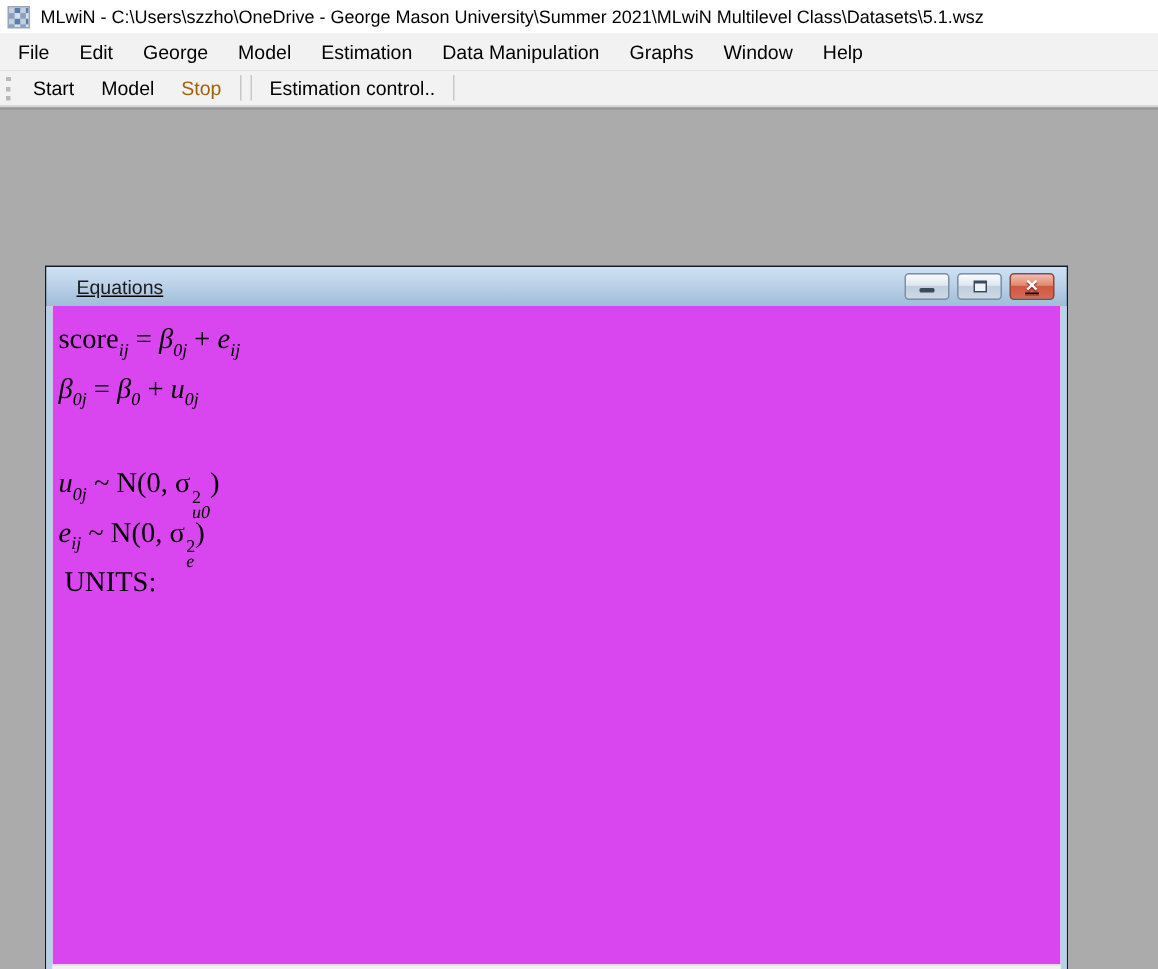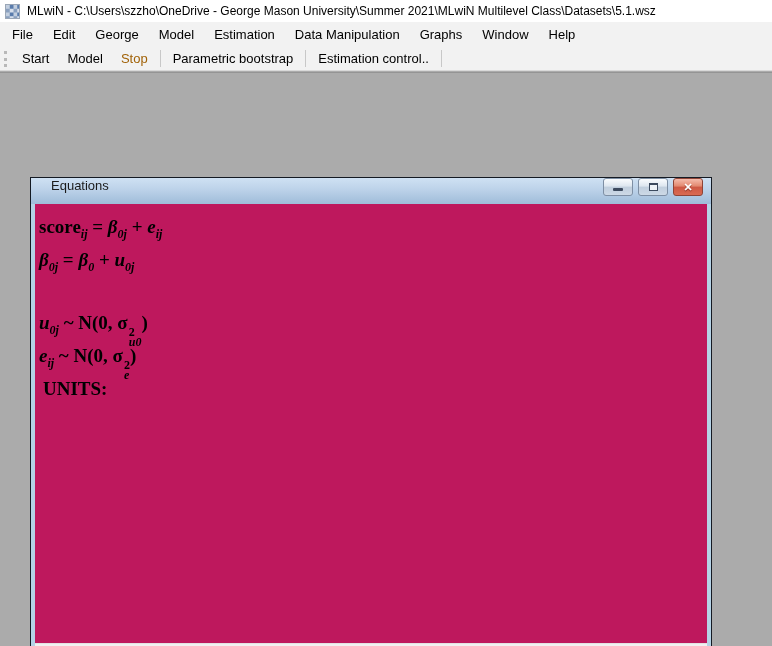--- a/index.html
+++ b/index.html
@@ -26,36 +26,36 @@
   .tb-sep { width:1px; height:17px; background:#c8c8c8; margin:0 3px; }
 
   
   .mdi { position:absolute; left:0; right:0; top:72px; bottom:0; background:#ababab; border-top:1px solid #949494; }
 
   
   .eqwin { position:absolute; left:30px; top:104px; width:682px; height:497px;
     border:1px solid #141a23; display:flex; flex-direction:column; background:#b5d2e6; }
   .eq-titlebar { height:26px; flex:0 0 26px;
     background:linear-gradient(180deg,#cfe1f3 0%,#bcd2e9 45%,#9fbcd9 100%);
-    display:flex; padding:0 8px 0 20px; }
+    display:flex; align-items:center; padding:0 8px 0 20px;text-decoration:underline; }
   .eq-title-text { font-size:13px; color:#1b1b1b; flex:1; }
   .winbtns { display:flex; gap:5px; }
   .winbtn { width:30px; height:18px; border-radius:3px; border:1px solid #7e8fa4;
     display:flex; align-items:center; justify-content:center; }
   .winbtn.minmax { background:linear-gradient(180deg,#fafcfe 0%,#dde6ef 45%,#c0cedd 50%,#cdd9e6 100%); }
   .winbtn.close { background:linear-gradient(180deg,#f4bcac 0%,#e2886f 45%,#cd5844 50%,#d96a52 100%); border-color:#8e4437; }
   .glyph-min { width:10px; height:3px; background:#3c4a5e; border-radius:1px; margin-top:5px; }
   .glyph-max { width:9px; height:8px; border:1px solid #3c4a5e; border-top-width:2px; background:#eef3f8; }
   .glyph-close { color:#ffffff; font-size:11px; font-weight:bold; line-height:1;
     text-shadow:0 1px 1px rgba(100,25,15,0.7); }
 
   .eq-frame { flex:1; border-left:4px solid #b5d2e6; border-right:4px solid #b5d2e6; border-bottom:4px solid #b5d2e6;
     background:#ffffff; display:flex; flex-direction:column; overflow:hidden; }
-  .eq-content { flex:1; background:#be185d; padding:6px 0 0 4px;
-    font-family:"Liberation Serif", serif; font-size:19px; color:#000;font-weight:bold; }
+  .eq-content { flex:1; background:#d946ef; padding:6px 0 0 4px;
+    font-family:"Liberation Serif", serif; font-size:19px; color:#000; }
   .eq-line { line-height:33px; height:33px; white-space:nowrap; }
   .eq-spacer { height:30px; }
   .eq-plainline { line-height:33px; height:33px; white-space:nowrap; }
   .eq-units { margin-left:4px; }
   .eq-school { margin-left:68px; }
 
   .seg.rm { font-style:normal; }
   .seg.it { font-style:italic; }
   .seg.sb { font-style:italic; font-size:12px; vertical-align:-5px; }
   .stack { display:inline-flex; flex-direction:column; align-items:flex-start;
@@ -90,21 +90,20 @@
     <span class="menu-item">Window</span>
     <span class="menu-item">Help</span>
   </div>
 
   <div class="toolbar">
     <div class="tb-grip"></div>
     <span class="tb-btn">Start</span>
     <span class="tb-btn">Model</span>
     <span class="tb-btn disabled">Stop</span>
     <div class="tb-sep"></div>
-    <span class="tb-btn">Parametric bootstrap</span>
     <div class="tb-sep"></div>
     <span class="tb-btn">Estimation control..</span>
     <div class="tb-sep"></div>
   </div>
 
   <div class="mdi">
 
     <div class="eqwin">
 
       <div class="eq-titlebar">

